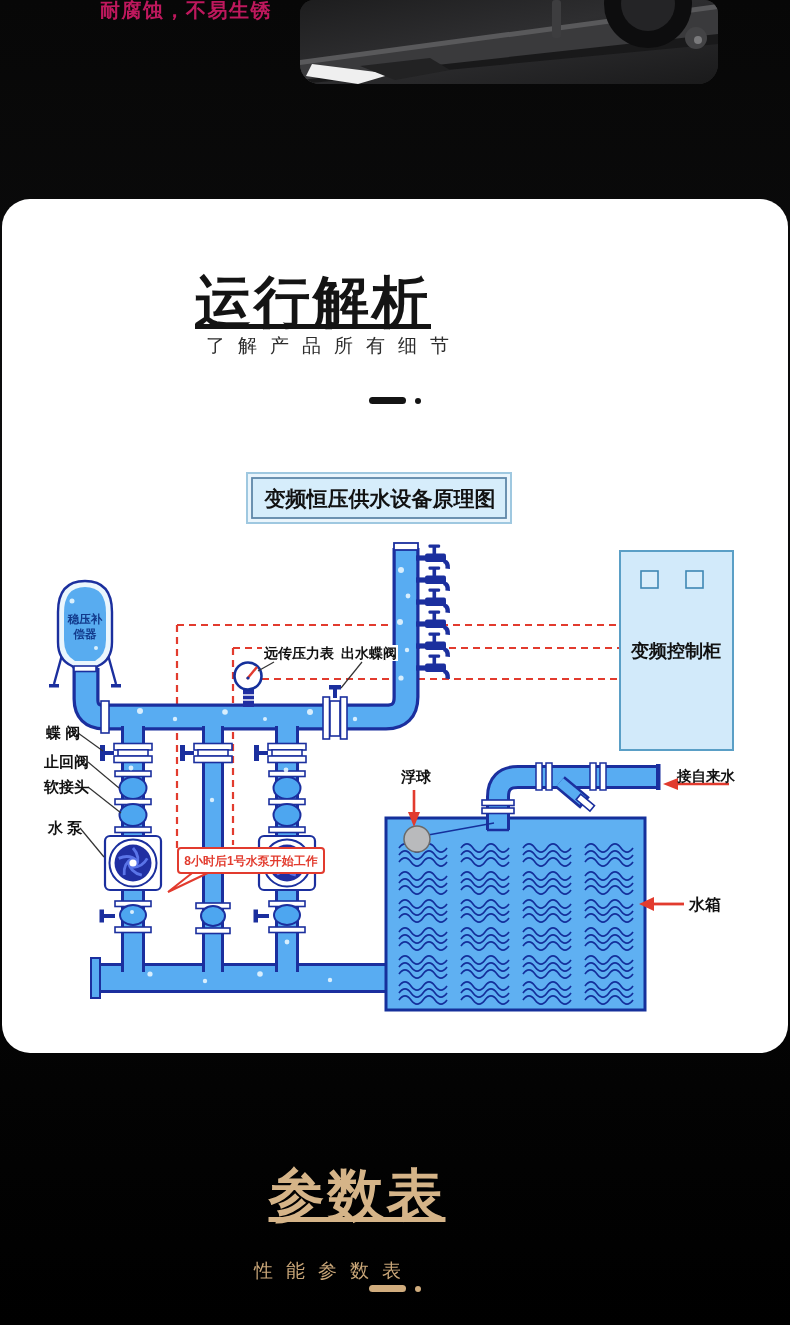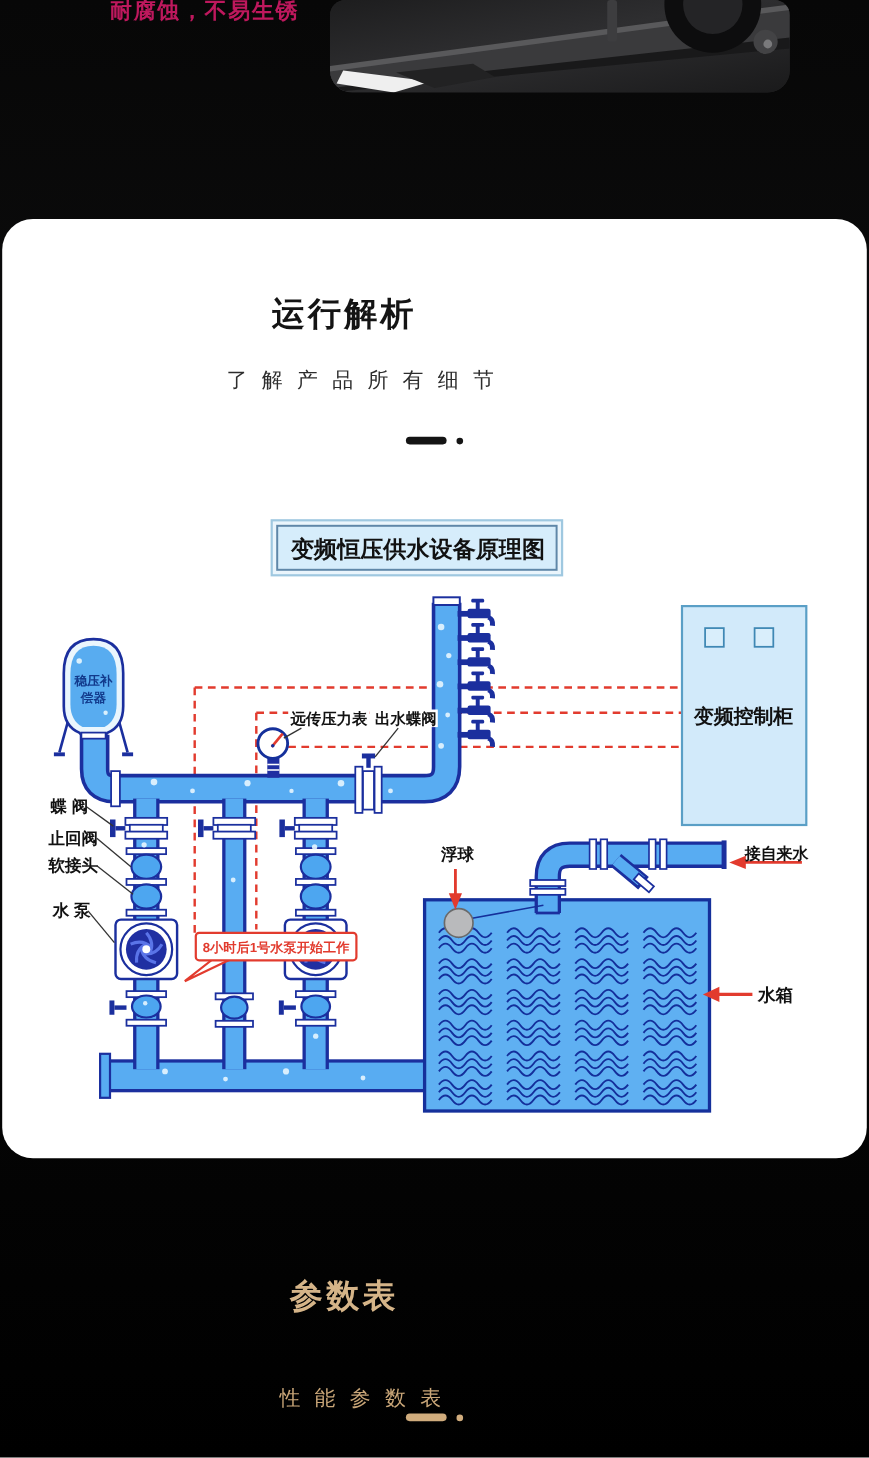--- a/index.html
+++ b/index.html
@@ -14,22 +14,22 @@
     letter-spacing:1.5px;color:#be185d;white-space:nowrap;
   }
   .hero-photo{
     left:300px;top:0;width:418px;height:84px;overflow:hidden;
     border-radius:14px 14px 20px 20px;background:#232324;
   }
   .card{
     left:2px;top:199px;width:786px;height:854px;background:#ffffff;border-radius:28px;
   }
   .sec-title{
-    left:0;width:626px;text-align:center;font-size:30px;font-weight:700;
-    letter-spacing:3px;color:#141414;white-space:nowrap;
+    left:0;width:626px;text-align:center;font-size:56px;font-weight:700;
+    letter-spacing:3px;color:#141414;white-space:nowrap;text-decoration:underline;
   }
   .sec-sub{
     left:0;width:668px;text-align:center;font-size:19px;font-weight:500;
     letter-spacing:13px;color:#2d2d2d;white-space:nowrap;
   }
   .divider{left:0;width:790px;display:flex;justify-content:center;align-items:center;gap:9px;}
   .divider .bar{width:37px;height:7px;border-radius:4px;background:#141414;}
   .divider .dot{width:6px;height:6px;border-radius:50%;background:#141414;}
   .gold-t{color:#d5b488;}
   .gold-s{color:#c9a678;}
@@ -348,18 +348,18 @@
     <line x1="88" y1="762" x2="119" y2="788" stroke="#333" stroke-width="1.2"></line>
     <line x1="88" y1="787" x2="121" y2="813" stroke="#333" stroke-width="1.2"></line>
     <line x1="80" y1="828" x2="104" y2="857" stroke="#333" stroke-width="1.2"></line>
     <text x="46" y="738" font-size="15" font-weight="700" fill="#111">蝶 阀</text>
     <text x="44" y="767" font-size="15" font-weight="700" fill="#111">止回阀</text>
     <text x="44" y="792" font-size="15" font-weight="700" fill="#111">软接头</text>
     <text x="48" y="833" font-size="15" font-weight="700" fill="#111">水 泵</text>
   </g>
 </svg>
 
-<div class="abs sec-title gold-t" style="top:1158px;">参数表</div>
+<div class="abs sec-title gold-t" style="top:1158px;padding-left:44px;">参数表</div>
 <div class="abs sec-sub gold-s" style="top:1258px;font-family:Liberation Mono, monospace;">性能参数表</div>
 <div class="abs divider gold" style="top:1285px;">
   <span class="bar"></span>
   <span class="dot"></span>
 </div>
 
 </body></html>

